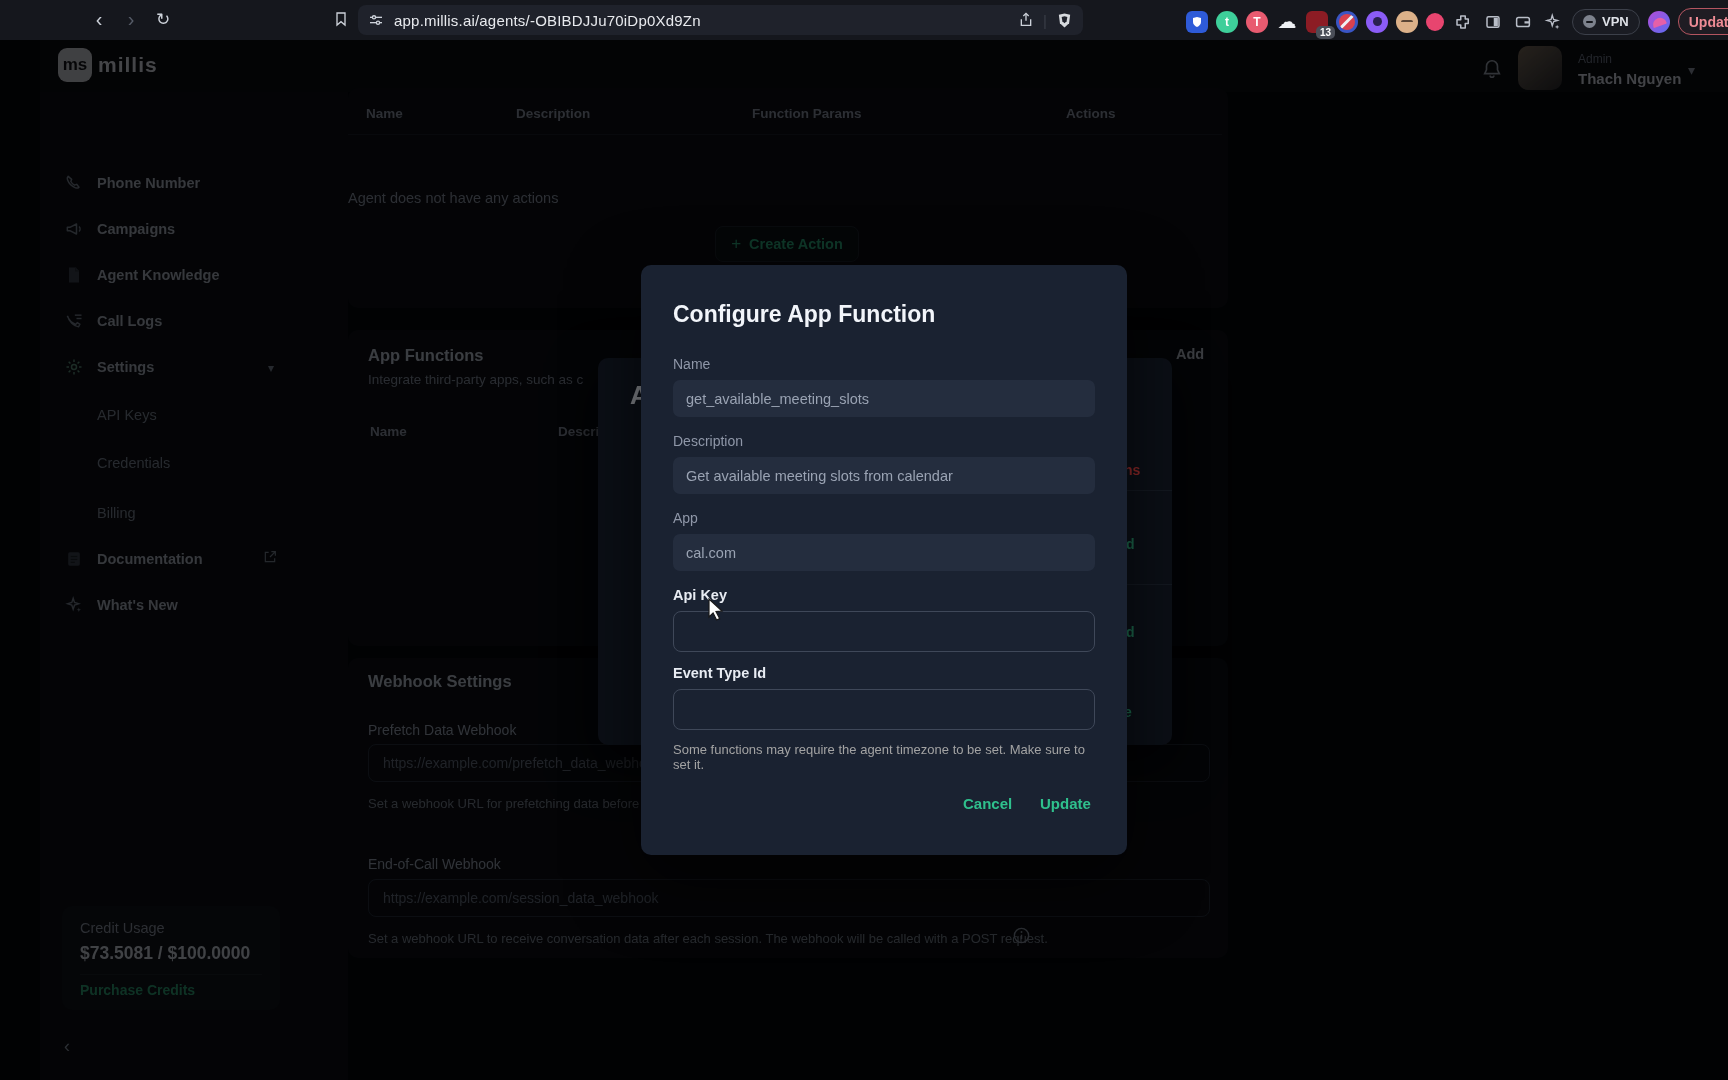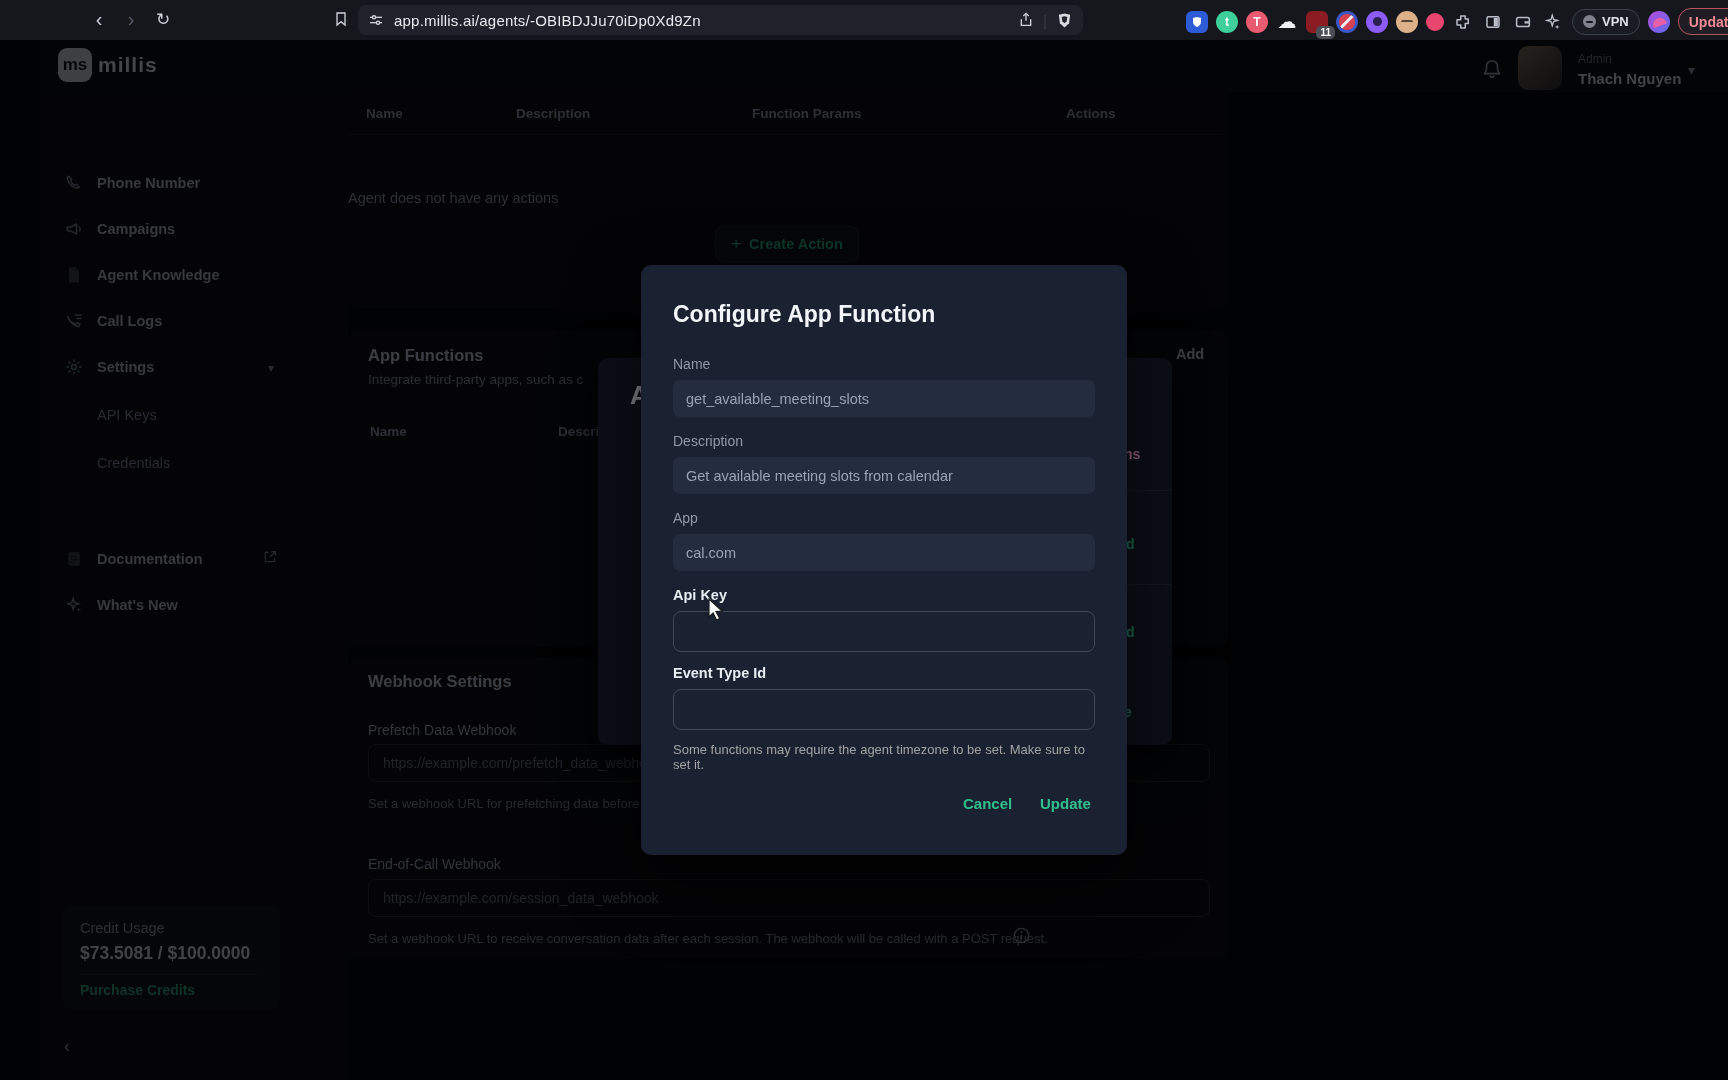--- a/index.html
+++ b/index.html
@@ -137,21 +137,21 @@
     <div class="extrow" style="left:1186px">
       <div class="extic" style="background:#2e5bd8">
         <svg width="12" height="12" viewBox="0 0 24 24">
             <path d="M12 2l8 2v8c0 5-4 8-8 10-4-2-8-5-8-10V4z" fill="#fff"></path>
           </svg>
       </div>
       <div class="extic circ" style="background:#3ecf9a">t</div>
       <div class="extic circ" style="background:#e85b70">T</div>
       <div class="extic" style="color:#eef0f4;font-size:19px">☁</div>
       <div class="extic" style="background:#8c1c24">
-        <span class="badge12">11</span>
+        <span class="badge12">13</span>
       </div>
       <div class="extic circ" style="background:#3a55c4">
         <span style="display:block;width:16px;height:16px;border-radius:50%;background:#d8414f;position:relative;overflow:hidden;">
             <span style="position:absolute;left:-2px;top:6.5px;width:20px;height:3px;background:#f0f2f5;transform:rotate(-45deg);"></span>
           </span>
       </div>
       <div class="extic circ" style="background:#8b5cf6">
         <span style="display:block;width:9px;height:9px;border-radius:50%;background:#2a2150;"></span>
       </div>
       <div class="extic circ" style="background:#dcb189">
@@ -254,20 +254,23 @@
           </svg>
         </span>
       <span class="slab">Settings</span>
       <span class="schev">▾</span>
     </div>
     <div class="sitem" style="top:312px">
       <span class="slab sub">API Keys</span>
     </div>
     <div class="sitem" style="top:360px">
       <span class="slab sub">Credentials</span>
+    </div>
+    <div class="sitem" style="top:410px">
+      <span class="slab sub">Billing</span>
     </div>
     <div class="sitem" style="top:456px">
       <span class="sic">
           <svg width="20" height="20" viewBox="0 0 24 24">
             <rect x="5" y="4" width="14" height="16" rx="2" fill="#3a414d"></rect>
             <line x1="8" y1="9" x2="16" y2="9" stroke="#20242c" stroke-width="1.6"></line>
             <line x1="8" y1="12.5" x2="16" y2="12.5" stroke="#20242c" stroke-width="1.6"></line>
             <line x1="8" y1="16" x2="13" y2="16" stroke="#20242c" stroke-width="1.6"></line>
           </svg>
         </span>
@@ -337,21 +340,21 @@
           </svg>
       </span>
     </div>
 
   </div>
 
   <div class="ovl1"></div>
 
   <div class="bdialog">
     <div class="btitle">A</div>
-    <div class="bfrag" style="left:526px;top:88px;color:#f9a8d4;font-weight:600;">ns</div>
+    <div class="bfrag" style="left:526px;top:104px;color:#ef4444;font-weight:600;">ns</div>
     <div class="divline" style="left:500px;top:132px;width:74px;background:#222a38;"></div>
     <div class="bfrag" style="left:528px;top:178px;color:#2fae80;font-weight:700;">d</div>
     <div class="divline" style="left:500px;top:226px;width:74px;background:#222a38;"></div>
     <div class="bfrag" style="left:528px;top:266px;color:#2fae80;font-weight:700;">d</div>
     <div class="bfrag" style="left:526px;top:346px;color:#2fae80;font-weight:700;">e</div>
   </div>
 
   <div class="ovl2"></div>
 
   <div class="modal">

